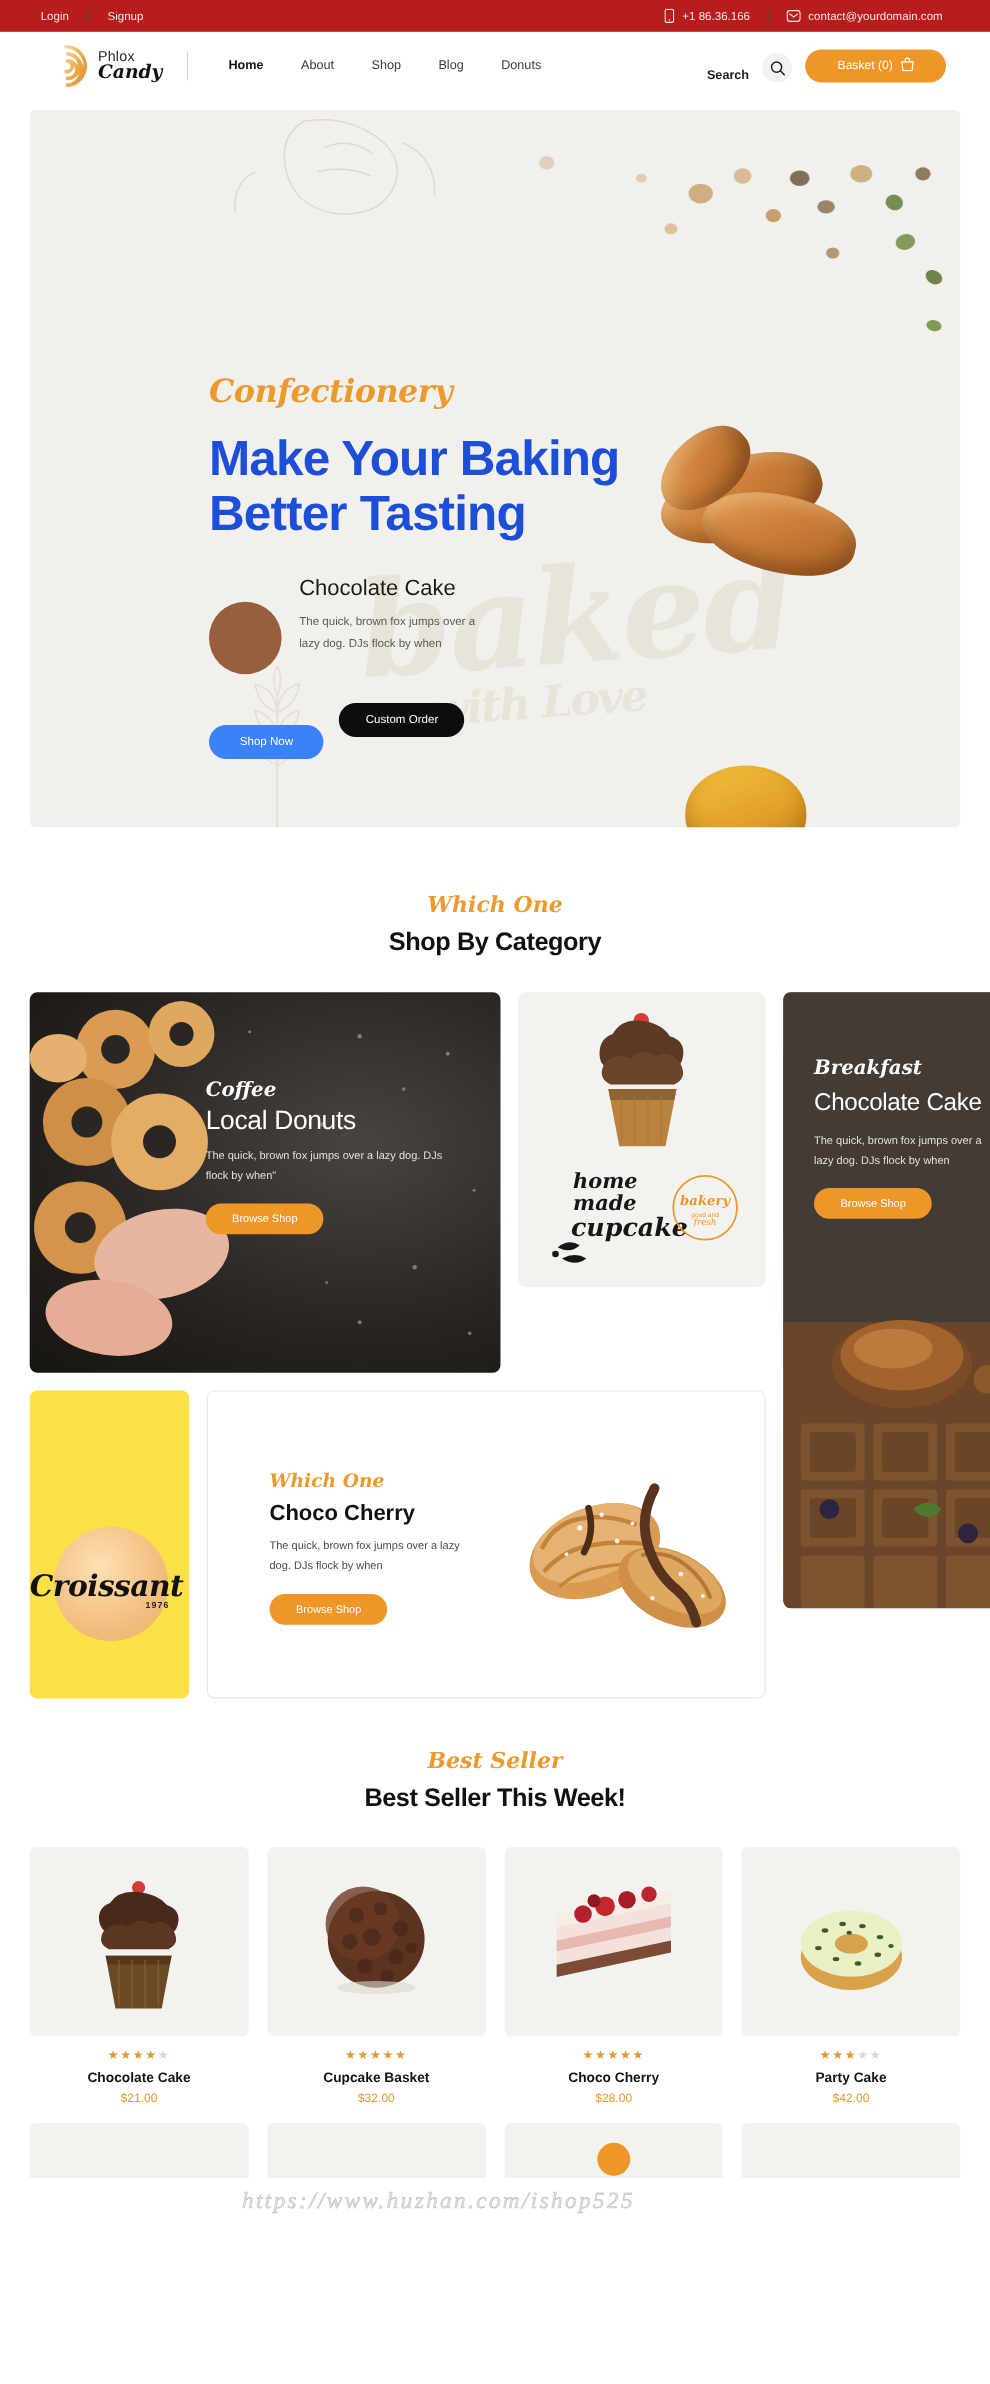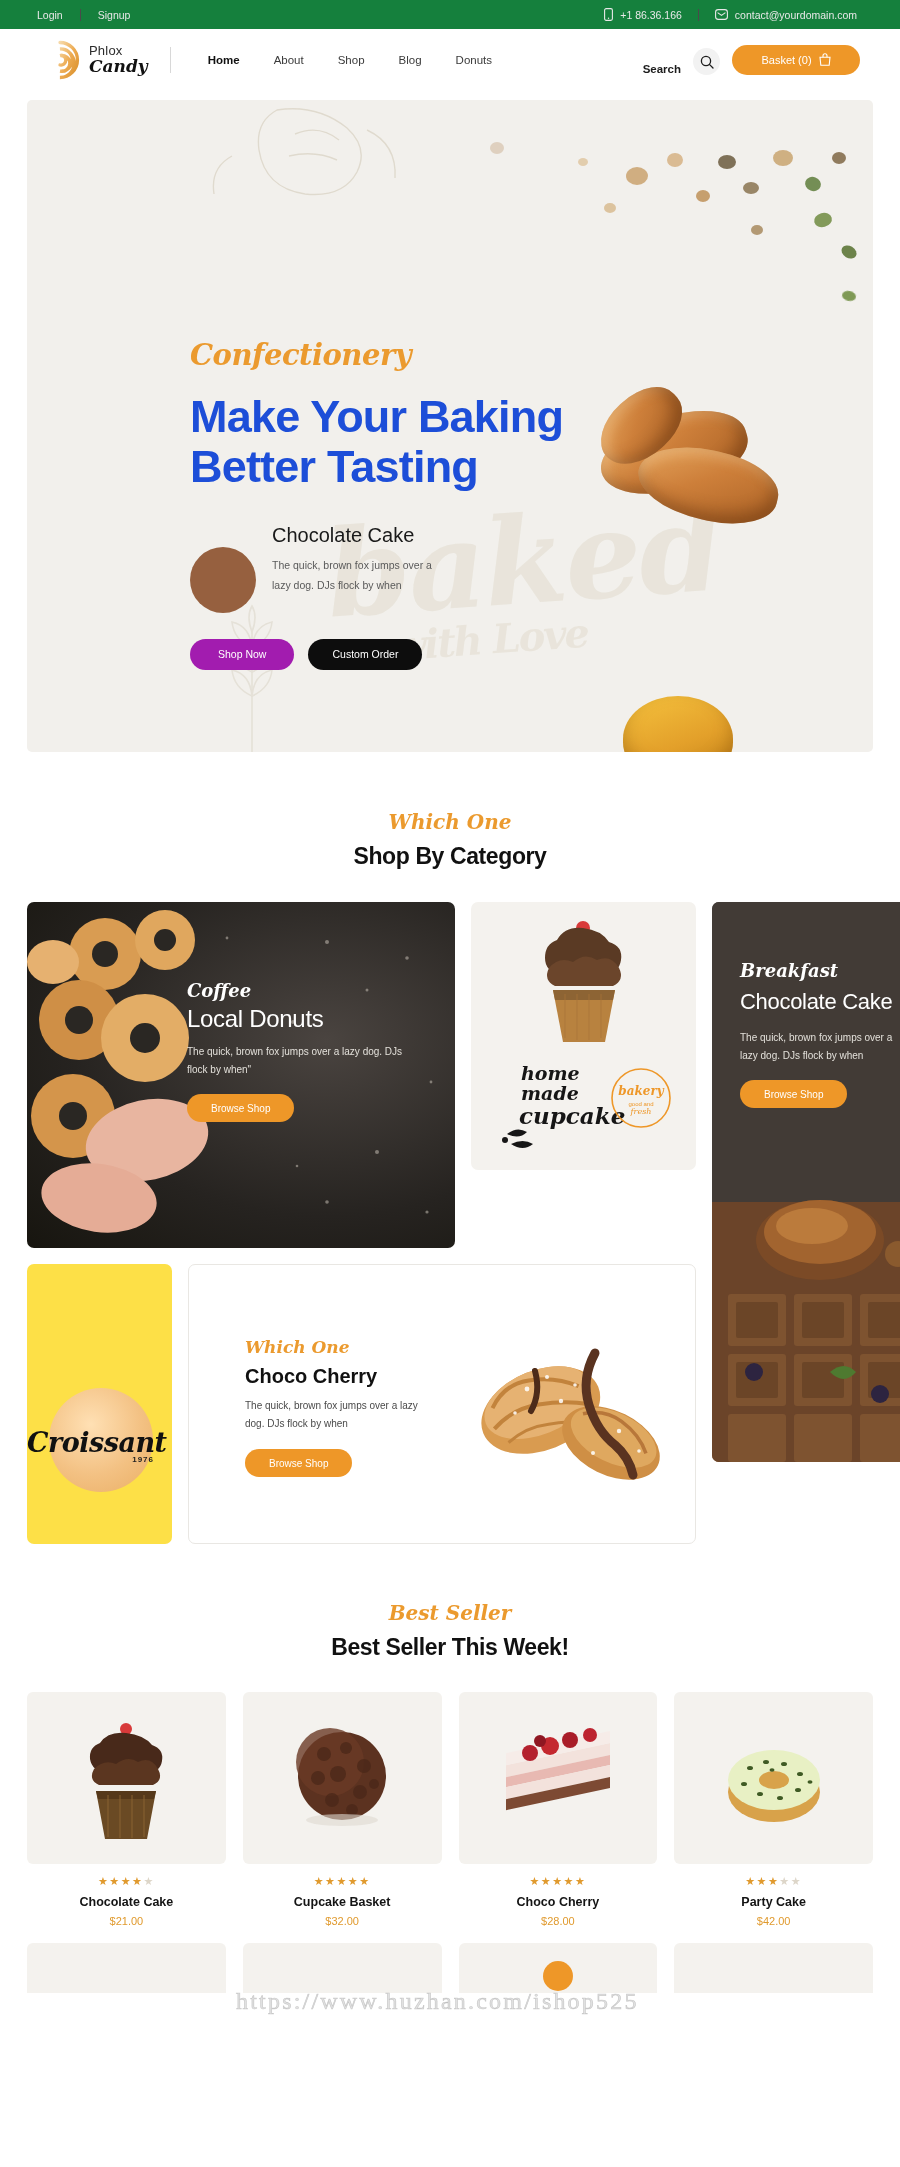--- a/index.html
+++ b/index.html
@@ -10,21 +10,21 @@
     width: 900px;
     height: 2167px;
     overflow: hidden;
     position: relative;
     color: #1a1a1a;
   }
   .script-font { font-family: "DejaVu Serif", serif; font-style: italic; font-weight: bold; }
 
   
   .topbar {
-    background: #15803d;
+    background: #b91c1c;
     height: 29px;
     display: flex;
     align-items: center;
     padding: 0 27px;
     color: #e8e8e8;
     font-size: 10.5px;
   }
   .topbar-left { display: flex; align-items: center; gap: 0; }
   .topbar-left a { color: #e8e8e8; text-decoration: none; padding: 0 17px; }
   .topbar-left a:first-child { padding-left: 10px; }
@@ -113,23 +113,24 @@
       radial-gradient(circle at 72% 25%, #4a2c1c 0 4px, transparent 4px),
       radial-gradient(circle at 24% 62%, #5a3722 0 4px, transparent 4px),
       radial-gradient(circle at 40% 35%, #a9apx, #9c6647 0%, #8a5638 100%);
     background-color: #96603f;
   }
   .hero-sub-text { padding-top: 4px; }
   .hero-sub-title { font-size: 20px; font-weight: 400; color: #1a1a1a; line-height: 1.22; }
   .hero-sub-desc { font-size: 10.5px; color: #5a5a5a; line-height: 1.85; margin-top: 9px; max-width: 165px; }
   .hero-btns { display: flex; gap: 14px; margin-top: 26px; }
   .btn-orange {
-    background: #a21caf; color: #fff; border: none; border-radius: 19px;
+    background: #3b82f6; color: #fff; border: none; border-radius: 19px;
     height: 31px; padding: 0 28px; font-size: 10.5px; cursor: pointer;
     font-family: "Liberation Sans", sans-serif;
+    margin-top: 20px;
   }
   .btn-dark {
     background: #0d0d0d; color: #fff; border: none; border-radius: 19px;
     height: 31px; padding: 0 24px; font-size: 10.5px; cursor: pointer;
     font-family: "Liberation Sans", sans-serif;
   }
   .hero-croissants {
     position: absolute; right: 88px; top: 290px; width: 190px; height: 150px;
   }
   .cro {
@@ -222,26 +223,26 @@
     display:flex; align-items:center; justify-content:center; position:relative;
     overflow:hidden;
   }
   .prod-meta { text-align:center; margin-top: 11px; }
   .stars { font-size: 11px; letter-spacing: 1.5px; color: #e09a2e; }
   .stars .off { color: #ddd6c9; }
   .prod-name { font-size: 12.5px; font-weight: bold; color:#141414; margin-top: 7px; }
   .prod-price { font-size: 11px; color:#e09a2e; margin-top: 6px; }
 
   .watermark-url {
-    position: absolute; left: 236px; top: 1988px;
+    position: absolute; left: 220px; top: 1988px;
     font-family: "Liberation Serif", serif;
-    font-size: 24px; letter-spacing: 2.2px;
+    font-size: 21px; letter-spacing: 2.2px;
     color: rgba(170,170,170,.35);
     -webkit-text-stroke: .6px rgba(150,150,150,.45);
-    pointer-events:none; z-index: 40; white-space: nowrap;
+    pointer-events:none; z-index: 40; white-space: nowrap; font-style: italic;
   }
   .next-row { margin: 16px 27px 0 27px; display:grid; grid-template-columns: repeat(4,1fr); gap:17px; }
   .next-card { height: 50px; background:#f4f2ee; border-radius:6px 6px 0 0; position:relative; overflow:hidden;}
   .next-badge { position:absolute; left:50%; top:18px; transform:translateX(-50%); width:30px;height:30px;border-radius:50%;background:#ee9728;}
 </style>
 </head>
 <body>
 
 <div class="topbar">
   <div class="topbar-left">
@@ -539,21 +540,21 @@
     </svg>
     <div class="overlay">
       <div class="cherry-eyebrow script-font">Which One</div>
       <div class="cherry-title">Choco Cherry</div>
       <div class="cherry-desc">The quick, brown fox jumps over a lazy dog. DJs flock by when</div>
       <button class="btn-browse">Browse Shop</button>
     </div>
   </div>
 </div>
 
-<div class="sec-head" style="margin-top:57px;">
+<div class="sec-head" style="margin-top:44px;">
   <div class="sec-eyebrow script-font">Best Seller</div>
   <div class="sec-title">Best Seller This Week!</div>
 </div>
 
 <div class="prod-grid" style="margin-top:31px;">
 
   <div class="prod-card">
     <div class="prod-thumb">
       <svg width="120" height="130" viewBox="0 0 120 130">
         <circle cx="60" cy="16" r="6" fill="#d83a3a"></circle>

